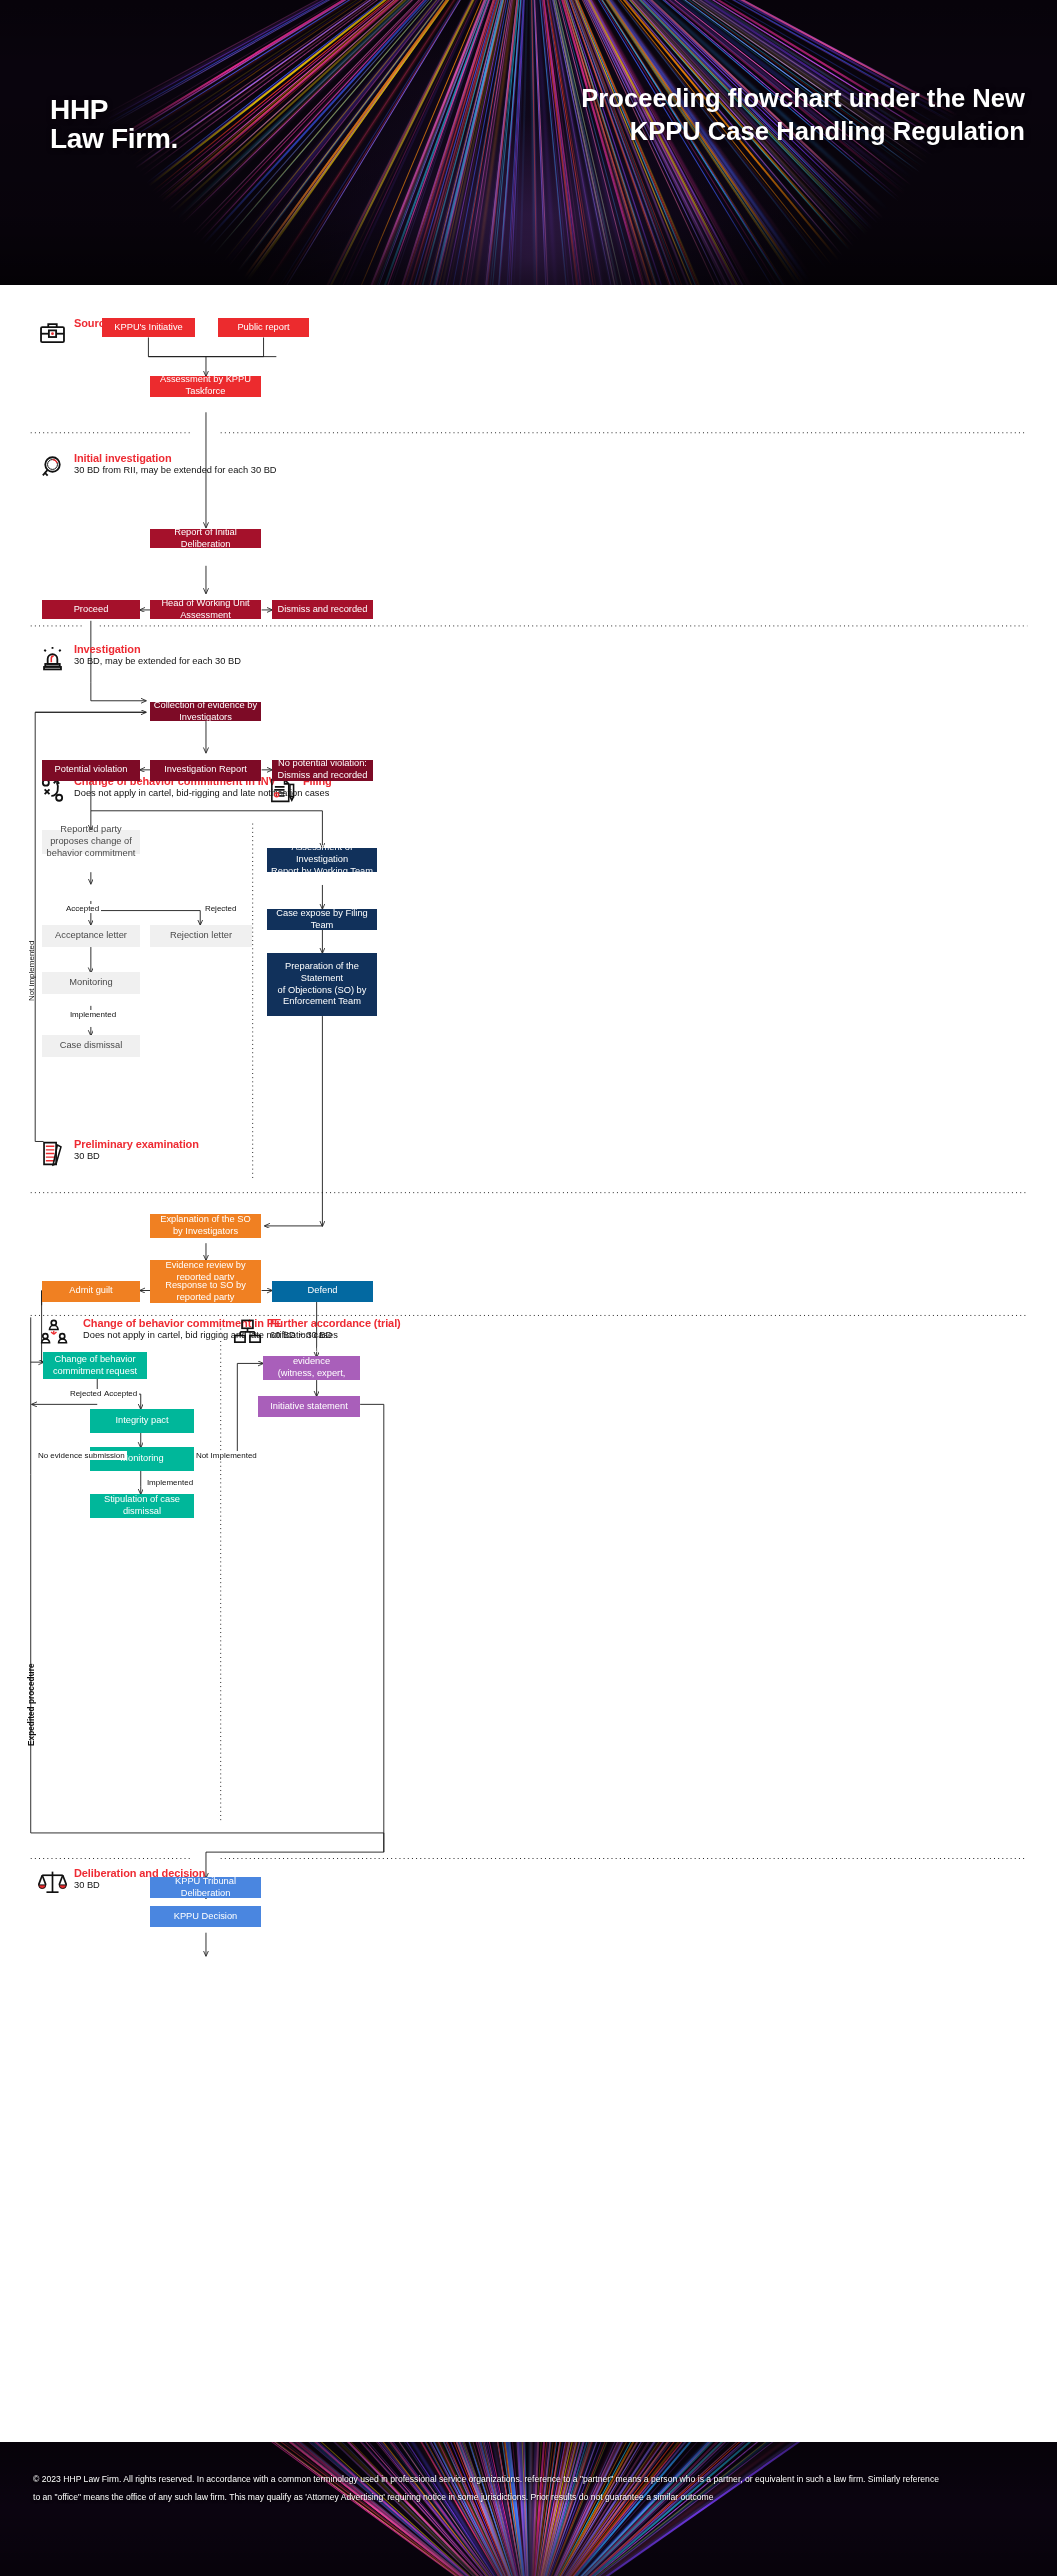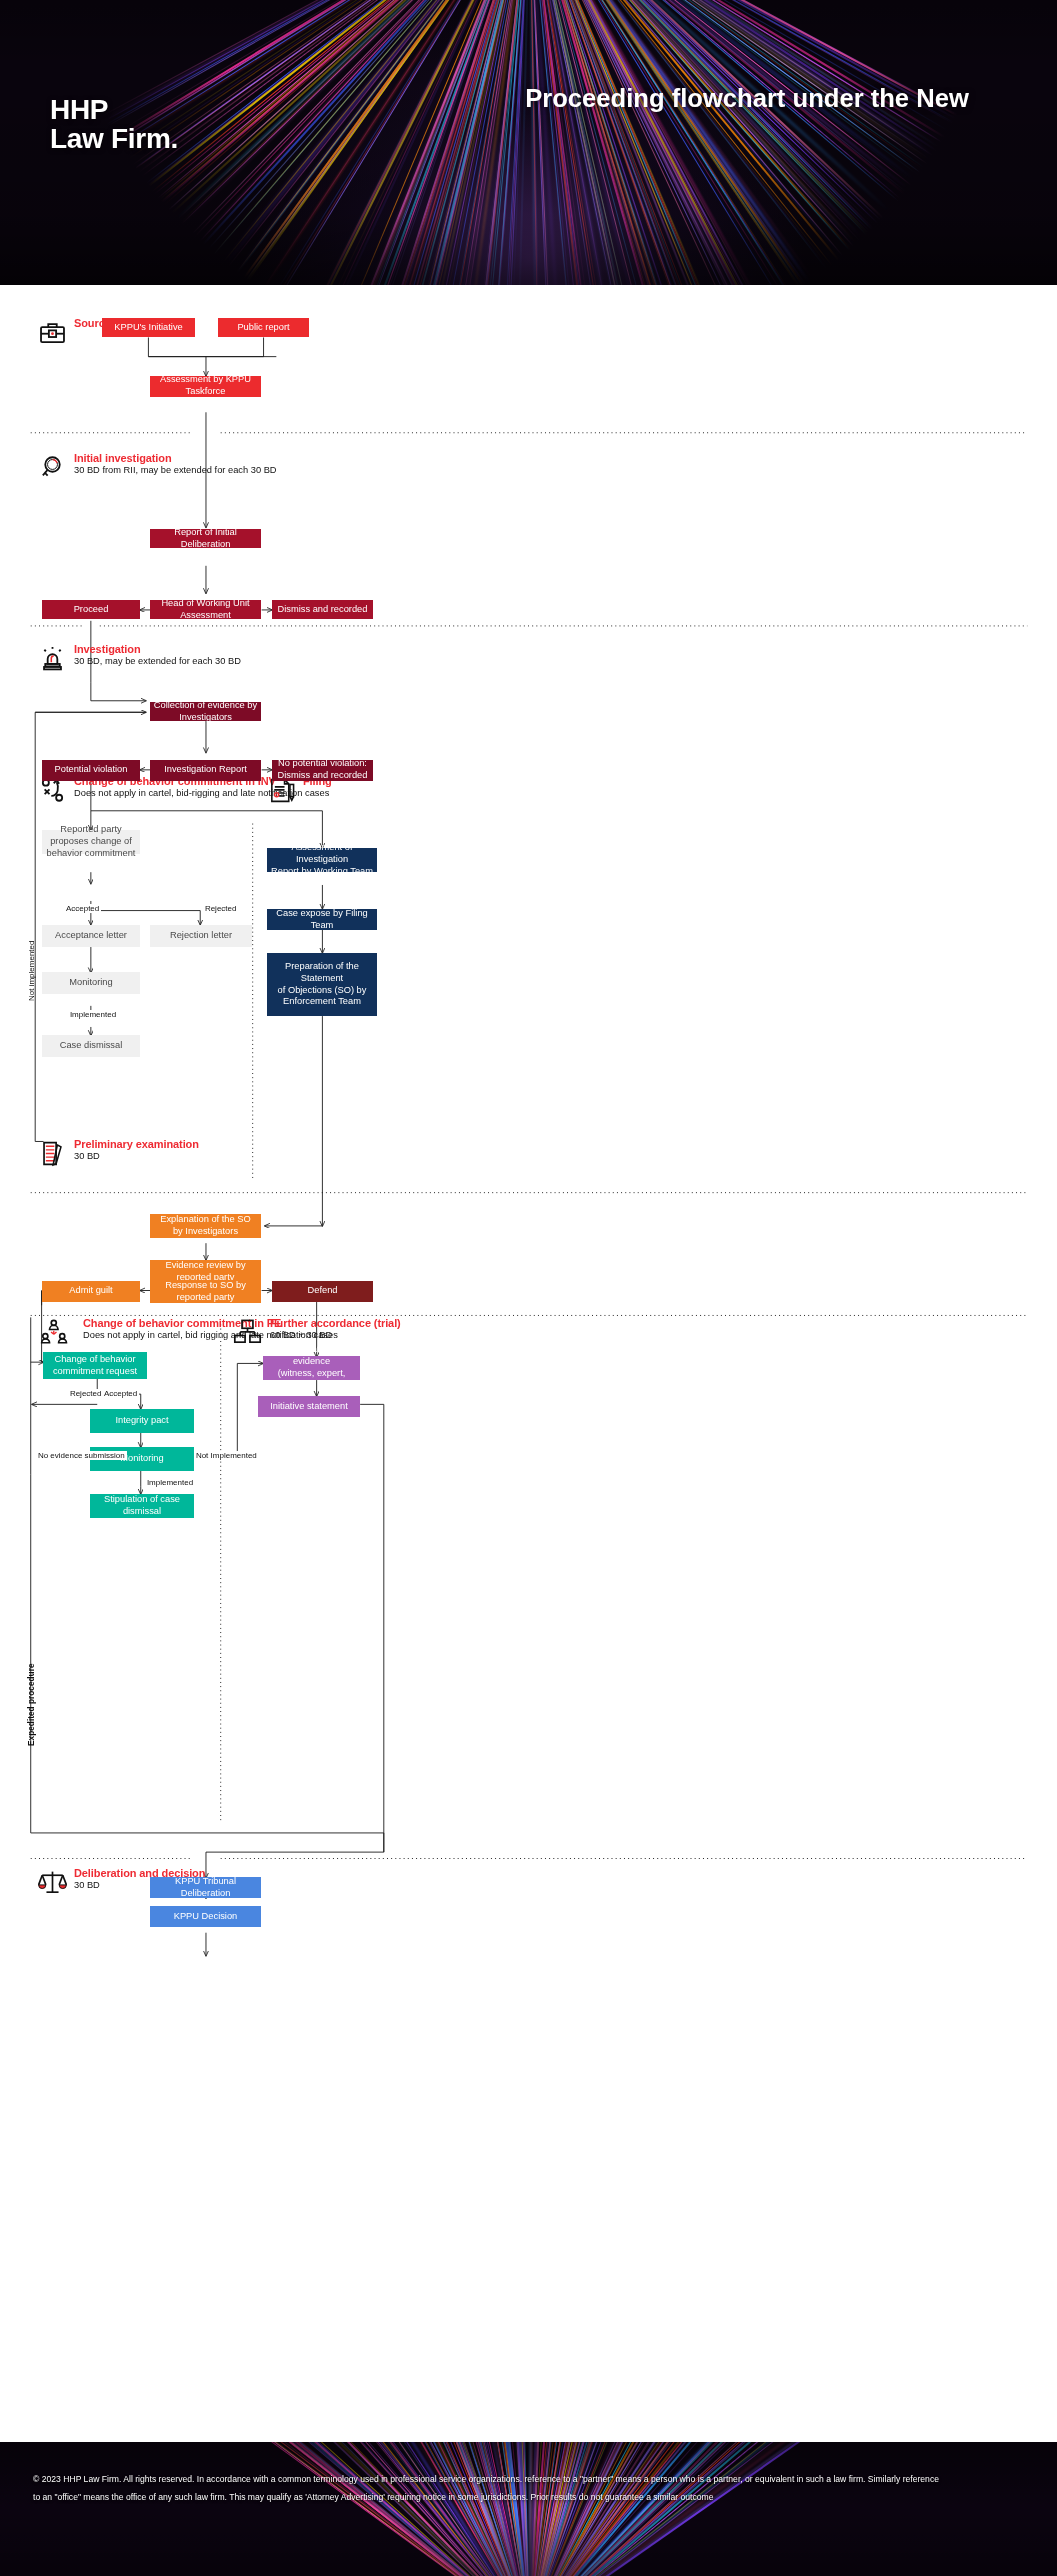--- a/index.html
+++ b/index.html
@@ -36,21 +36,21 @@
     position:absolute; left:50px; top:96px;
     color:#fff; font-weight:bold; line-height:1.02;
     font-size:28px; letter-spacing:-0.3px;
     font-family:"Liberation Sans", sans-serif;
     font-stretch:condensed;
     text-shadow:0 1.3px 5.1px rgba(0,0,0,.6);
   }
   #logo .l2{ display:block; }
   #header-title{
     position:absolute; right:33px; top:82px; width:556px;
-    text-align:center; color:#fff; font-weight:bold;
+    text-align:right; color:#fff; font-weight:bold;
     font-size:25.6px; line-height:1.28;
     text-shadow:0 1.3px 6.4px rgba(0,0,0,.65);
   }
   #header-title .ln{ display:block; }
 
   
   #footer{
     position:absolute; left:0; bottom:0; width:1058px; height:134px;
     overflow:hidden; background:#0b0410;
   }
@@ -536,20 +536,21 @@
   <div class="glow"></div>
   <div class="vign"></div>
 
   <div id="logo">
     <span class="l1">HHP</span>
     <span class="l2">Law Firm.</span>
   </div>
 
   <div id="header-title">
     <span class="ln">Proceeding flowchart under the New</span>
+    <span class="ln">KPPU Case Handling Regulation</span>
   </div>
 </div>
 
 <div id="canvas">
 
   <svg id="wires" viewBox="0 0 1654 3330">
     <defs>
       <marker id="ah" markerWidth="10" markerHeight="10" refX="8" refY="4" orient="auto" markerUnits="userSpaceOnUse">
         <path d="M0,0 L9,4 L0,8" fill="none" stroke="#1a1a1a" stroke-width="1.3"></path>
       </marker>
@@ -888,21 +889,21 @@
 of Objections (SO) by
 Enforcement Team</div>
 
   <div class="bx" style="left:150px; top:929px; width:111px; height:24px; background:#f08022; white-space:pre-line;">Explanation of the SO
 by Investigators</div>
   <div class="bx" style="left:150px; top:975px; width:111px; height:23px; background:#f08022; white-space:pre-line;">Evidence review by
 reported party</div>
   <div class="bx" style="left:42px; top:996px; width:98px; height:20.5px; background:#f08022;">Admit guilt</div>
   <div class="bx" style="left:150px; top:995px; width:111px; height:23px; background:#f08022; white-space:pre-line;">Response to SO by
 reported party</div>
-  <div class="bx" style="left:272px; top:996px; width:101px; height:20.5px; background:#7f1d1d;">Defend</div>
+  <div class="bx" style="left:272px; top:996px; width:101px; height:20.5px; background:#0369a1;">Defend</div>
 
   <div class="bx" style="left:43px; top:1067px; width:104px; height:27px; background:#00b79a; white-space:pre-line;">Change of behavior
 commitment request</div>
   <div class="bx" style="left:90px; top:1124px; width:104px; height:24px; background:#00b79a;">Integrity pact</div>
   <div class="bx" style="left:90px; top:1162px; width:104px; height:24px; background:#00b79a;">Monitoring</div>
   <div class="bx" style="left:90px; top:1209px; width:104px; height:24px; background:#00b79a;">Stipulation of case dismissal</div>
 
   <div class="bx" style="left:263px; top:1071px; width:97px; height:24px; background:#a95fba; white-space:pre-line;">Examination of evidence
 (witness, expert, reported party)</div>
   <div class="bx" style="left:258px; top:1111px; width:102px; height:21px; background:#a95fba;">Initiative statement</div>

